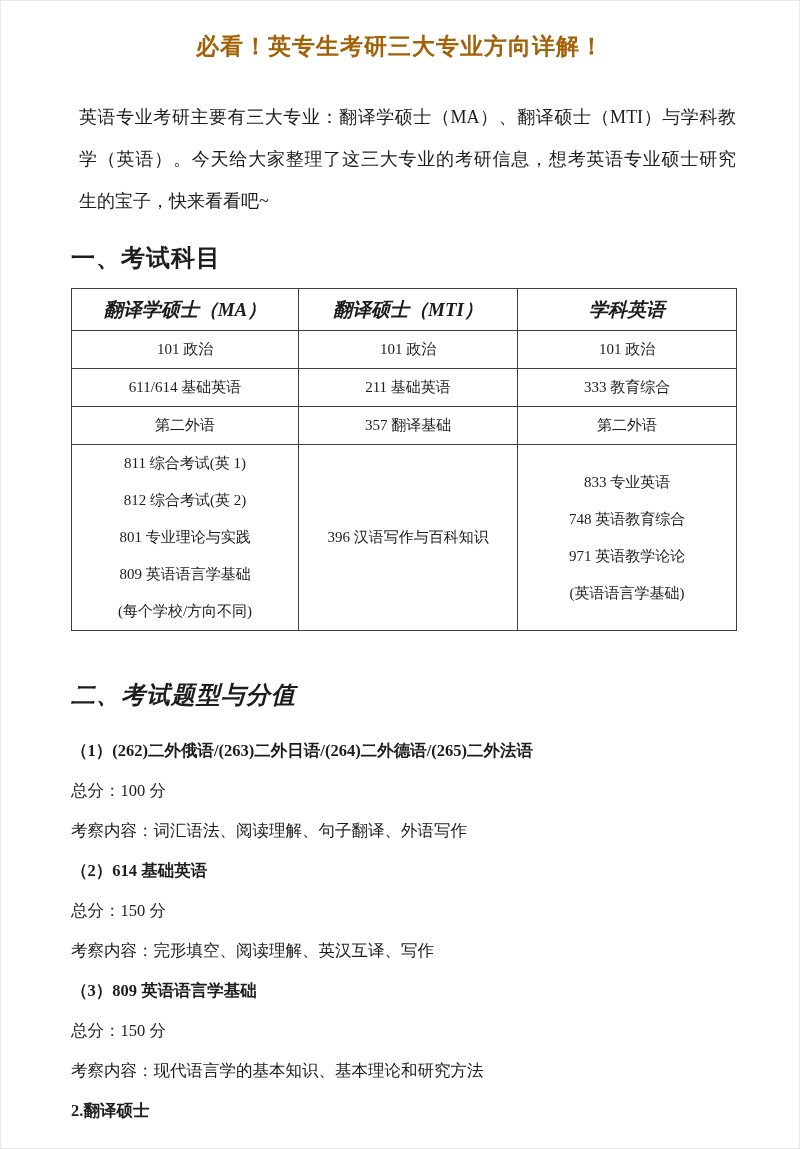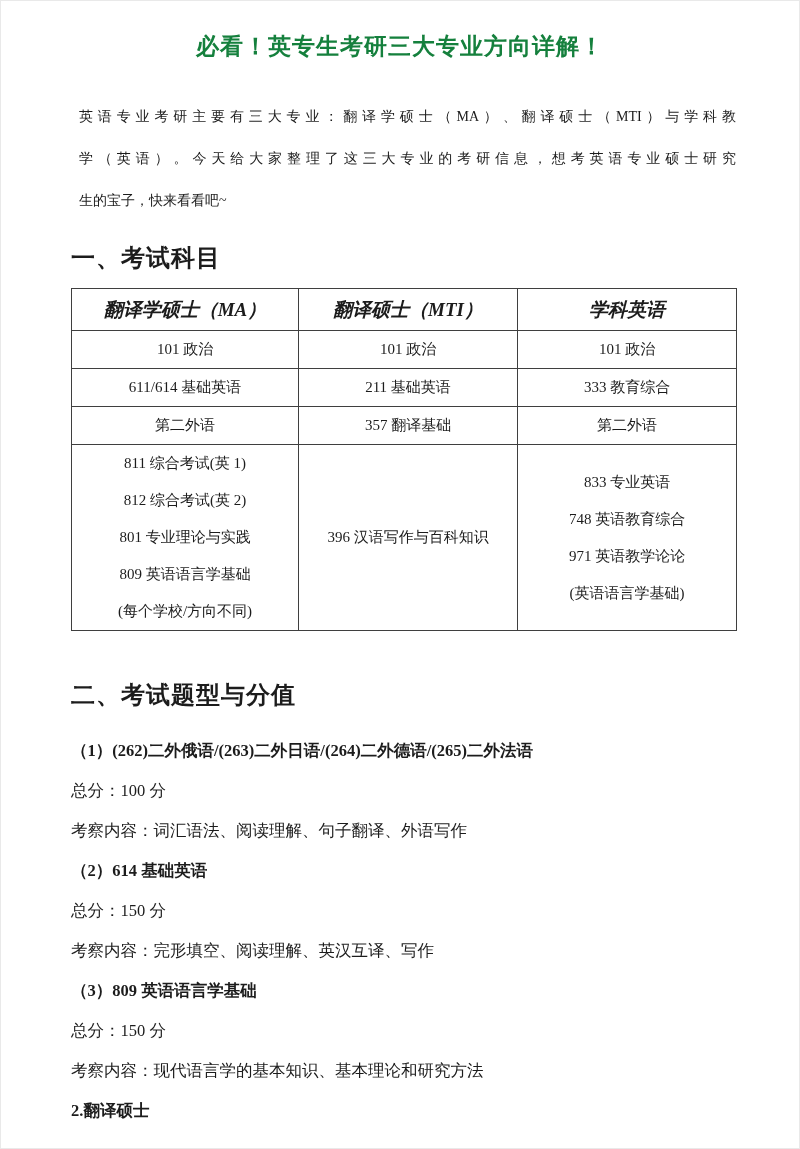--- a/index.html
+++ b/index.html
@@ -11,26 +11,26 @@
     border:1px solid #e9e9e9;
     font-family:"Liberation Serif","DejaVu Serif",serif;
     color:#1c1c1c;
     overflow:hidden;
   }
   .title{
     margin:30px 40px 0 40px;
     text-align:center;
     font-size:23px;
     font-weight:bold;
-    color:#15803d;
+    color:#a16207;
     letter-spacing:1px;
   }
   .intro{
     margin:34px 63px 0 78px;
-    font-size:14px;
+    font-size:18px;
     line-height:42px;
   }
   .intro .jline{
     text-align:justify;
     text-align-last:justify;
   }
   .section-heading{
     margin:20px 0 0 70px;
     font-size:24px;
     font-weight:bold;
@@ -51,21 +51,21 @@
   }
   table.subjects th{
     height:41px;
     font-size:19px;
     font-weight:bold;
     font-style:italic;
   }
   table.subjects tr.r td{ height:37px; }
   table.subjects tr.big td{ height:185px; }
   .cell-line{ line-height:37px; }
-  .section-heading.second{ margin-top:48px; }
+  .section-heading.second{ margin-top:48px;font-style:italic; }
   .items{
     margin:20px 63px 0 70px;
     font-size:16.5px;
   }
   .item{
     height:40px;
     display:flex;
     align-items:center;
   }
   .item.bold{ font-weight:bold; }

